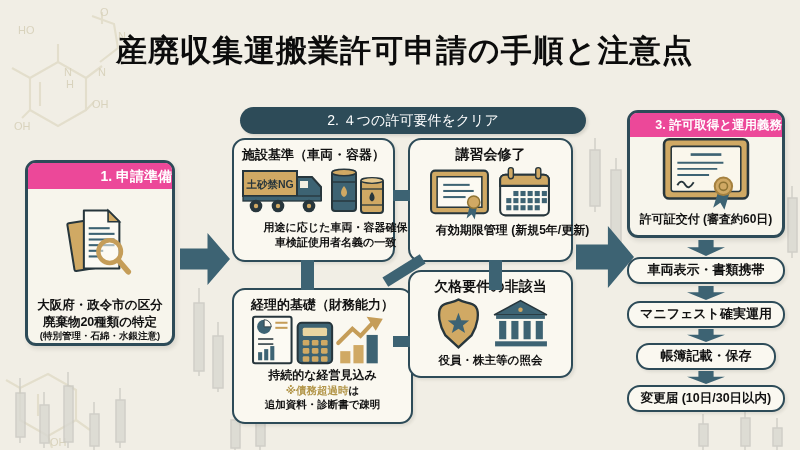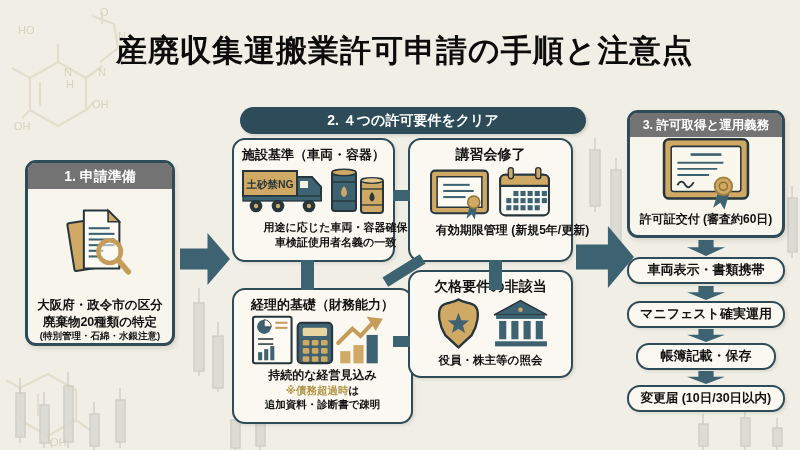--- a/index.html
+++ b/index.html
@@ -5,31 +5,31 @@
   html,body{margin:0;padding:0;background:#e7e4da;}
   .stage{position:relative;width:800px;height:450px;background:#f1eee5;overflow:hidden;
          font-family:"Liberation Sans","DejaVu Sans",sans-serif;color:#111;}
   .bg{position:absolute;left:0;top:0;}
   .title{position:absolute;left:116px;top:30px;margin:0;font-size:31px;font-weight:800;
          letter-spacing:1px;color:#0c0c0c;white-space:nowrap;}
 
   .panel{position:absolute;background:#f7f5ec;border:3px solid #2d4b58;border-radius:11px;
          box-sizing:border-box;display:flex;flex-direction:column;align-items:center;
          box-shadow:2px 3px 4px rgba(60,60,50,.12);}
-  .panel-hd{align-self:stretch;background:#737373;color:#fff;font-weight:bold;text-align:center;
+  .panel-hd{align-self:stretch;background:#ec4899;color:#fff;font-weight:bold;text-align:right;
             border-radius:7px 7px 0 0;}
 
   .step1{left:25px;top:160px;width:150px;height:186px;gap:15px;}
   .step1 .panel-hd{font-size:14px;line-height:26px;}
   .s1-lines{margin-top:1px;font-weight:bold;line-height:1.32;text-align:center;}
   .s1-l{font-size:12.5px;}
   .s1-l3{font-size:9.5px;}
 
   .pill{position:absolute;left:240px;top:107px;width:346px;height:27px;background:#2d4b58;
-        border-radius:13.5px;color:#fff;font-weight:bold;font-size:14px;text-align:center;
+        border-radius:13.5px;color:#fff;font-weight:normal;font-size:14px;text-align:center;
         line-height:27px;box-shadow:2px 2px 3px rgba(60,60,50,.15);}
 
   .req{position:absolute;background:#faf8f0;border:2.5px solid #2d4b58;border-radius:13px;
        box-sizing:border-box;display:flex;flex-direction:column;align-items:center;text-align:center;
        box-shadow:2px 2px 3px rgba(60,60,50,.1);}
   .req .t{font-weight:bold;margin-top:6px;white-space:nowrap;}
   .boxA{left:232px;top:138px;width:163px;height:124px;}
   .boxB{left:408px;top:138px;width:165px;height:124px;}
   .boxC{left:232px;top:288px;width:181px;height:136px;}
   .boxD{left:408px;top:270px;width:165px;height:108px;}

